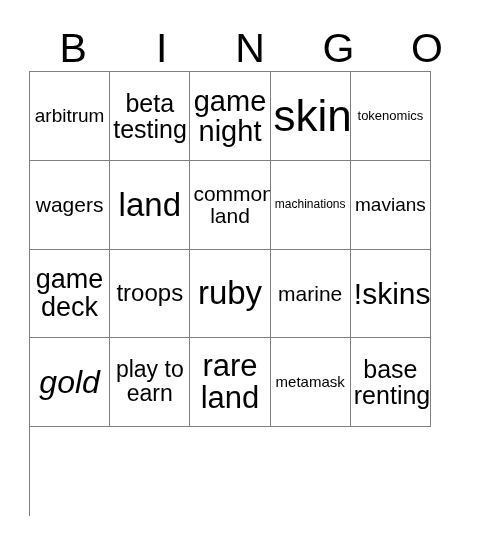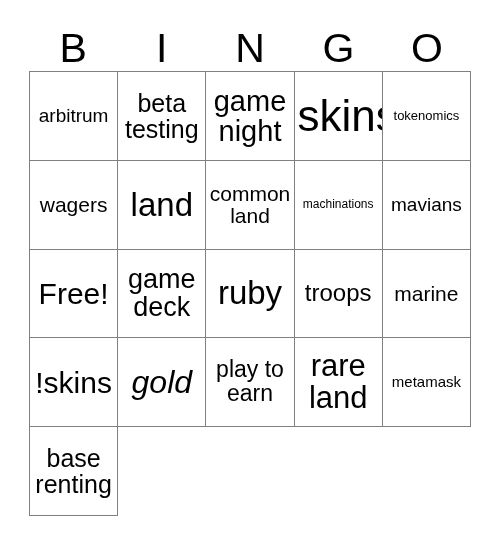--- a/index.html
+++ b/index.html
@@ -40,21 +40,21 @@
     font-weight: normal;
     letter-spacing: 0;
     padding-bottom: 2px;
     box-sizing: border-box;
   }
   
   #bingo-grid {
     position: absolute;
     left: 29px;
     top: 71px;
-    width: 442px;
+    width: 402px;
     height: 445px;
     display: grid;
     grid-template-columns: repeat(5, 1fr);
     grid-template-rows: repeat(5, 1fr);
     border-top: 1px solid #808080;
     border-left: 1px solid #808080;
     box-sizing: border-box;
     background: #ffffff;
   }
   .bingo-cell {
@@ -123,32 +123,29 @@
 land</span>
       </div>
     <div class="bingo-cell">
         <span class="cell-text" style="font-size: 12px;">machinations</span>
       </div>
 
     <div class="bingo-cell">
         <span class="cell-text" style="font-size: 19px;">mavians</span>
       </div>
     <div class="bingo-cell">
-        <span class="cell-text" style="font-size: 30px;">Free!</span>
-      </div>
-    <div class="bingo-cell">
         <span class="cell-text" style="font-size: 27px;">game
 deck</span>
       </div>
     <div class="bingo-cell">
-        <span class="cell-text" style="font-size: 33px;">ruby</span>
+        <span class="cell-text" style="font-size: 24px;">troops</span>
       </div>
 
     <div class="bingo-cell">
-        <span class="cell-text" style="font-size: 24px;">troops</span>
+        <span class="cell-text" style="font-size: 33px;">ruby</span>
       </div>
     <div class="bingo-cell">
         <span class="cell-text" style="font-size: 21px;">marine</span>
       </div>
     <div class="bingo-cell">
         <span class="cell-text" style="font-size: 30px;">!skins</span>
       </div>
     <div class="bingo-cell">
         <span class="cell-text" style="font-size: 32px; font-style: italic;">gold</span>
       </div>

